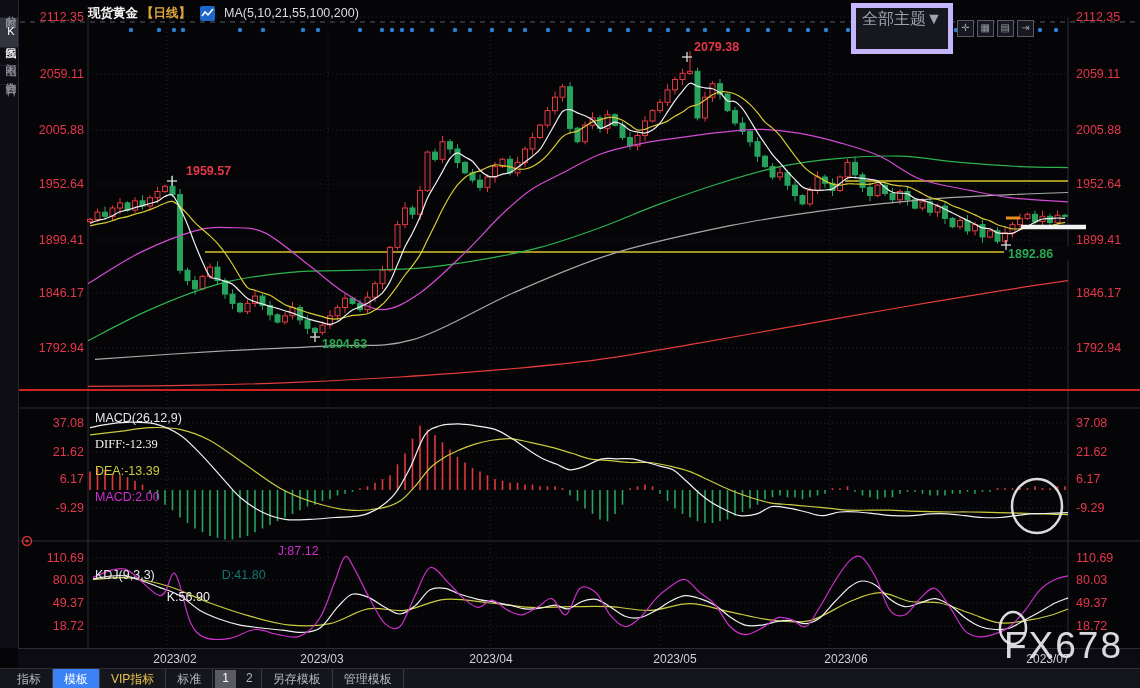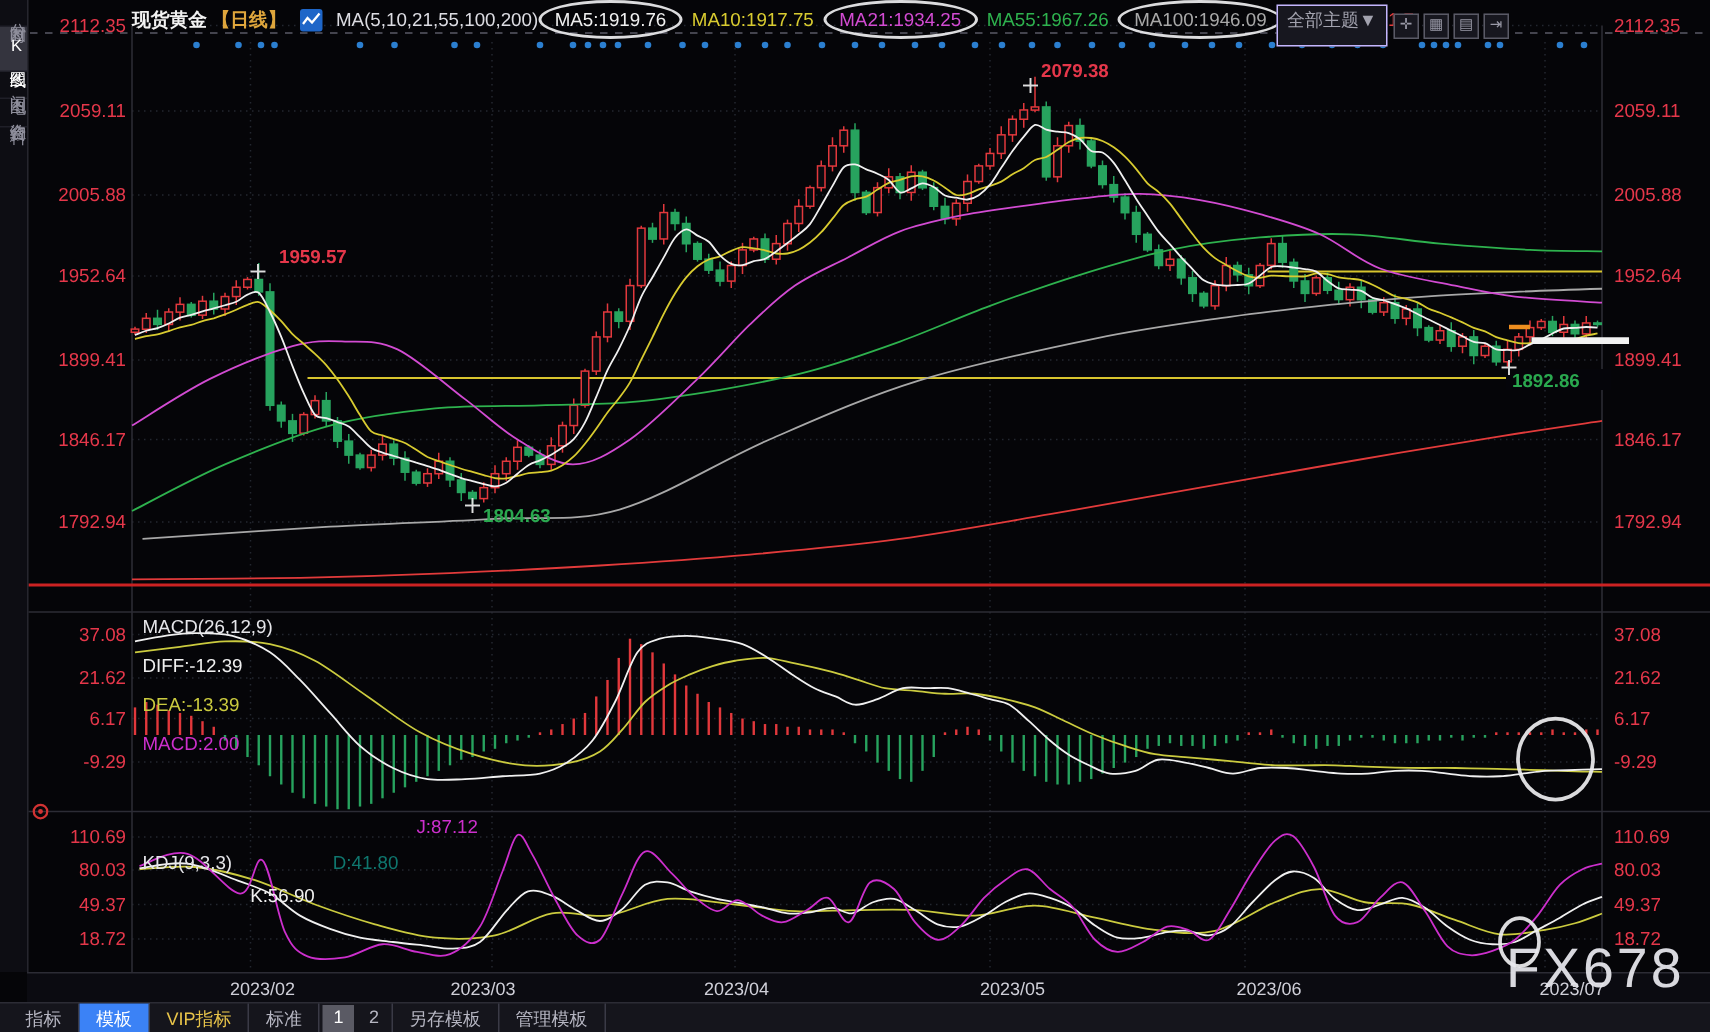--- a/index.html
+++ b/index.html
@@ -13,21 +13,21 @@
 
   
   .hdr{position:absolute;left:18px;top:0;height:26px;display:flex;align-items:center;gap:9px;padding-left:70px;font-size:12.5px;z-index:4;white-space:nowrap;}
   .sym{color:#f2f2f2;font-weight:bold;}
   .per{color:#dfa63c;font-weight:bold;margin-left:-6px;}
   .kicon{width:15px;height:15px;background:#1e66c8;border-radius:2px;display:inline-block;}
   .macfg{color:#dcdce2;}
   .ma{position:relative;padding:0 2px;}
   .ma.circled::after{content:'';position:absolute;inset:-6px -9px;border:2px solid rgba(238,238,240,.92);border-radius:50%;pointer-events:none;}
   .ctrl{position:absolute;left:851px;top:3px;display:flex;gap:4px;z-index:5;align-items:center;}
-  .btn-theme{border:1px solid #c4b5fd;color:#a2a2ae;padding:1px 6px 8px;font-size:12px;background:#17171f;cursor:pointer;}
+  .btn-theme{border:5px solid #c4b5fd;color:#a2a2ae;padding:1px 6px 19px;font-size:16px;background:#17171f;cursor:pointer;}
   .ibtn{width:15px;height:15px;border:1px solid #5a5a66;color:#9a9aa8;font-size:10px;line-height:14px;text-align:center;background:#17171f;cursor:pointer;}
 
   
   .pane-hdr{position:absolute;left:95px;display:flex;gap:12px;font-size:12.5px;z-index:3;white-space:nowrap;}
 
   
   .xstrip{position:absolute;left:18px;right:0;top:648px;height:20px;background:#0b0b11;border-top:1px solid #2c2c35;z-index:3;}
   .tab-period{position:absolute;left:2px;top:1px;height:15px;line-height:15px;padding:1px 9px;border:1px solid #3f3f4a;background:#15151d;color:#f0a232;font-size:12px;font-weight:bold;cursor:pointer;margin-top:48px;}
   .month{position:absolute;top:3px;transform:translateX(-50%);color:#cfcfd8;font-size:12px;}
 
@@ -55,28 +55,20 @@
 
   <div class="hdr">
     <span class="sym">现货黄金</span>
     <span class="per">【日线】</span>
     <span class="kicon">
       <svg width="15" height="15" viewBox="0 0 15 15">
           <polyline points="2,10 5,6 8,9 13,3" stroke="#fff" stroke-width="1.5" fill="none"></polyline>
         </svg>
     </span>
     <span class="macfg">MA(5,10,21,55,100,200)</span>
-    <span id="ma-list" style="display:flex;gap:13px;">
-        <span class="ma circled" style="color: rgb(240, 240, 240);">MA5:1919.76</span>
-        <span class="ma" style="color: rgb(216, 203, 48);">MA10:1917.75</span>
-        <span class="ma circled" style="color: rgb(210, 75, 210);">MA21:1934.25</span>
-        <span class="ma" style="color: rgb(46, 178, 78);">MA55:1967.26</span>
-        <span class="ma circled" style="color: rgb(168, 168, 168);">MA100:1946.09</span>
-        <span class="ma" style="color: rgb(226, 59, 59);">MA200:1861.7</span>
-      </span>
   </div>
 
   <div class="ctrl">
     <span class="btn-theme">全部主题▼</span>
     <span id="icon-btns" style="display:flex;gap:3px;">
         <span class="ibtn">✛</span>
         <span class="ibtn">▦</span>
         <span class="ibtn">▤</span>
         <span class="ibtn">⇥</span>
       </span>
@@ -629,21 +621,21 @@
         <text x="1076" y="584" fill="#e5374a" font-size="12.5">80.03</text>
         <text x="84" y="607" fill="#e5374a" font-size="12.5" text-anchor="end">49.37</text>
         <text x="1076" y="607" fill="#e5374a" font-size="12.5">49.37</text>
         <text x="84" y="630" fill="#e5374a" font-size="12.5" text-anchor="end">18.72</text>
         <text x="1076" y="630" fill="#e5374a" font-size="12.5">18.72</text>
       </g>
     </svg>
 
   <div class="pane-hdr" style="top:411px;flex-direction:column;" id="macd-hdr">
       <span style="color: rgb(230, 230, 234);">MACD(26,12,9)</span>
-      <span style="color: rgb(240, 240, 240);">DIFF:-12.39</span>
+      <span style="color: rgb(240, 240, 240); font-family: Liberation Serif, serif;">DIFF:-12.39</span>
       <span style="color: rgb(203, 203, 63);">DEA:-13.39</span>
       <span style="color: rgb(204, 47, 204);">MACD:2.00</span>
     </div>
   <div class="pane-hdr" style="top:544px;" id="kdj-hdr">
       <span style="color: rgb(230, 230, 234); margin-top: 24px;">KDJ(9,3,3)</span>
       <span style="color: rgb(240, 240, 240); margin-top: 46px;">K:56.90</span>
       <span style="color: #0f766e; margin-top: 24px;">D:41.80</span>
       <span style="color: rgb(204, 47, 204);">J:87.12</span>
     </div>
 

